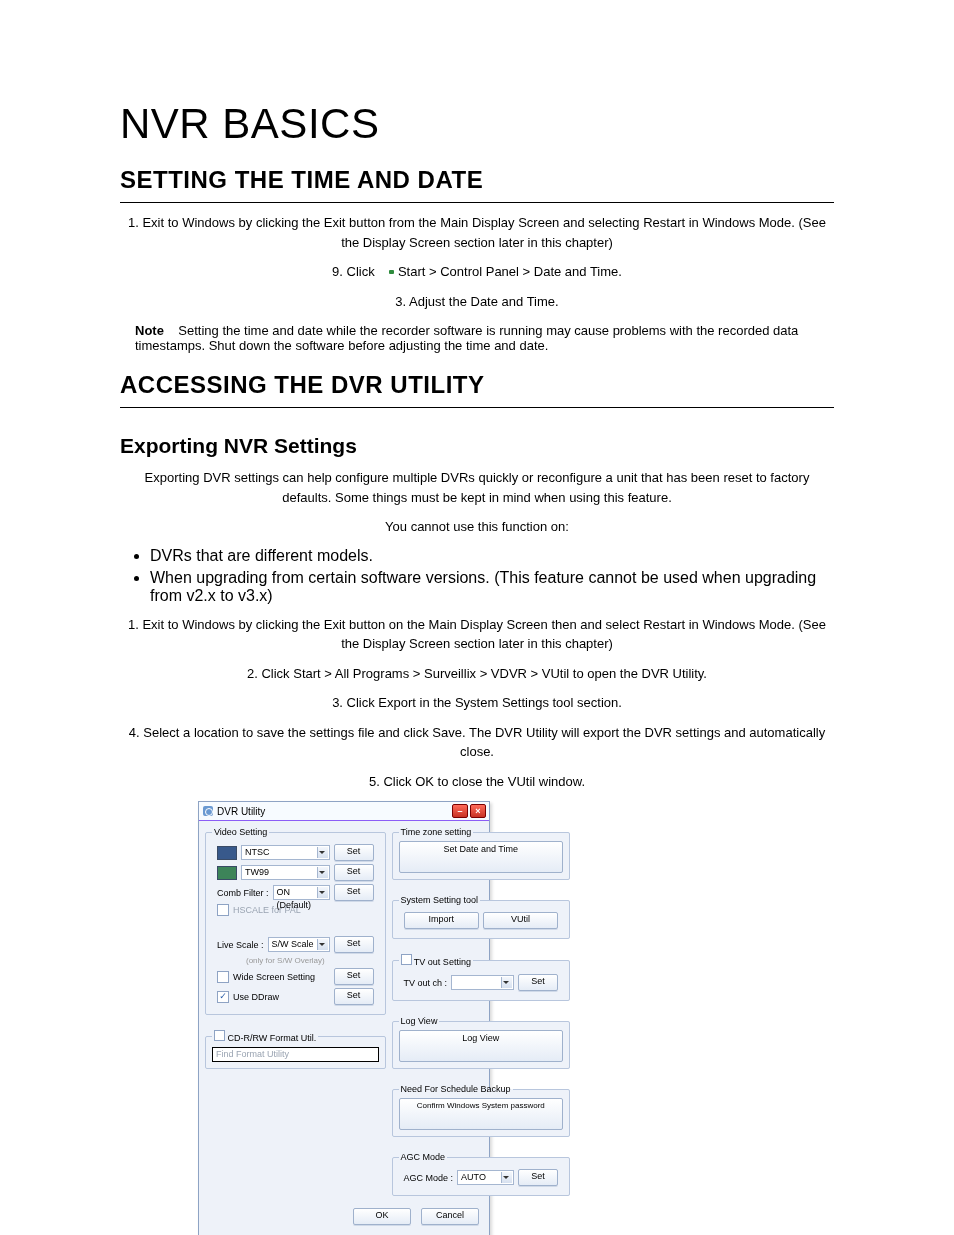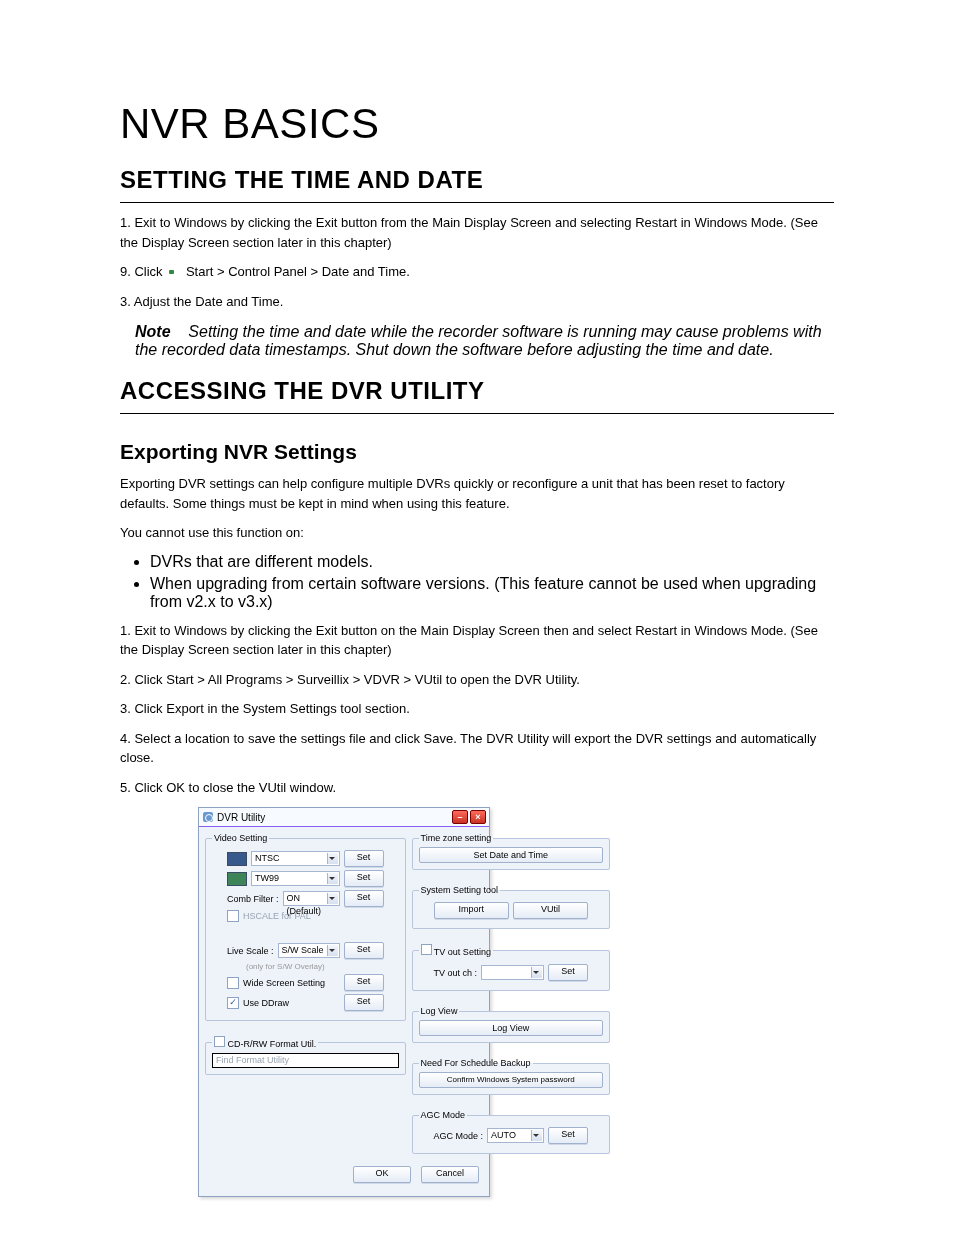--- a/index.html
+++ b/index.html
@@ -31,20 +31,21 @@
   h3 {
     font-family: Arial, sans-serif;
     font-size: 21px;
     font-weight: bold;
     margin: 26px 0 10px 0;
   }
   p {
     font-size: 13px;
     line-height: 1.5;
     margin: 10px 0;
+    text-align: center;
   }
   ul.sub {
     list-style: disc;
     margin: 6px 0 6px 30px;
     padding: 0;
   }
   ul.sub li {
     margin-bottom: 4px;
   }
   .inline-icon {
@@ -59,22 +60,21 @@
     box-shadow: inset -1px -1px 2px rgba(0,0,0,.4), 1px 1px 2px rgba(0,0,0,.4);
     position:relative;
   }
   .globe-icon::after{
     content:"";
     position:absolute;left:3px;top:5px;width:5px;height:4px;
     background:#2e8b3d;border-radius:1px;
   }
   .note-box {
     background:#fff;
-    font-style: italic;
-    font-size: 16px;
+    font-size: 13px;
     margin: 12px 0 18px 15px;
   }
   .note-box .note-label{font-weight:bold;}
   
   .win {
     width: 290px;
     margin: 10px 0 0 78px;
     border: 1px solid #8ea3c4;
     background: #eef2f9;
     font-family: Tahoma, Arial, sans-serif;
@@ -114,21 +114,21 @@
     border-radius:2px;
     margin:0;
     padding:4px 6px 6px 6px;
     font-size:9px;
     color:#000;
     background:#eef2f9;
   }
   legend{
     font-size:9px;padding:0 2px;color:#000;
   }
-  .row{display:flex;align-items:center;gap:4px;margin:3px 15px;}
+  .row{display:flex;align-items:center;gap:4px;margin:3px 5px;}
   .row label{font-size:9px;white-space:nowrap;}
   .sel, .txt{
     border:1px solid #a5b6d0;background:#fff;height:13px;font-size:9px;line-height:13px;
     padding:0 12px 0 3px;position:relative;flex:1;min-width:40px;
   }
   .sel::after{
     content:"";
     position:absolute;right:1px;top:1px;width:10px;height:11px;
     background:linear-gradient(#f4f7fc,#d6e0ef);
     border-left:1px solid #a5b6d0;
@@ -140,21 +140,21 @@
   .btn{
     border:1px solid #9fb1cc; border-radius:2px;
     background:linear-gradient(#fff,#e5ecf6);
     font-size:9px;height:15px;line-height:13px;text-align:center;
     min-width:30px;padding:0 4px;
     box-shadow:0 1px 0 #cfd9e8;
   }
   .wide-btn{
     border:1px solid #9fb1cc;border-radius:2px;
     background:linear-gradient(#fff,#e5ecf6);
-    font-size:9px;height:16px;line-height:14px;text-align:center;
+    font-size:9px;height:32px;line-height:14px;text-align:center;
     display:block;width:100%;box-sizing:border-box;
   }
   .chk{width:10px;height:10px;border:1px solid #8ea3c4;background:#fff;display:inline-flex;align-items:center;justify-content:center;font-size:9px;line-height:1;color:#2b5ea8;}
   .dim{color:#9aa4b2;}
   .smlabel{font-size:8px;color:#999;}
   .ico-flag{width:18px;height:12px;background:#38598b;border:1px solid #3a4b66;display:inline-block;}
   .ico-wave{width:18px;height:12px;background:#3d8459;border:1px solid #3a4b66;display:inline-block;}
   .bottom{
     padding:6px 10px 13px 10px;
     display:flex;justify-content:flex-end;gap:10px;

